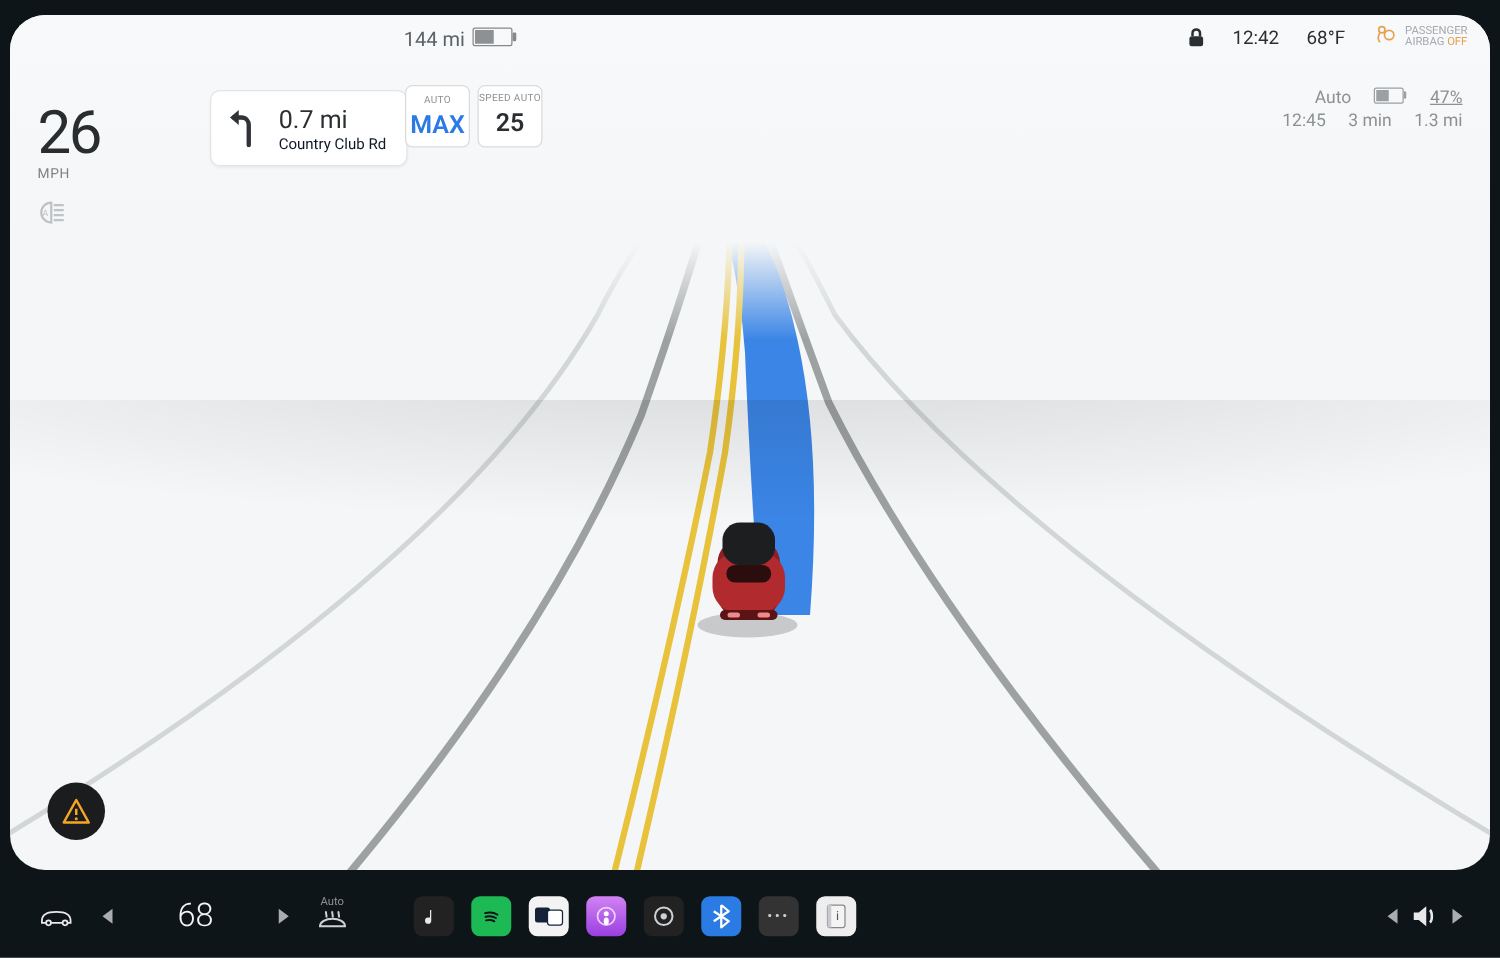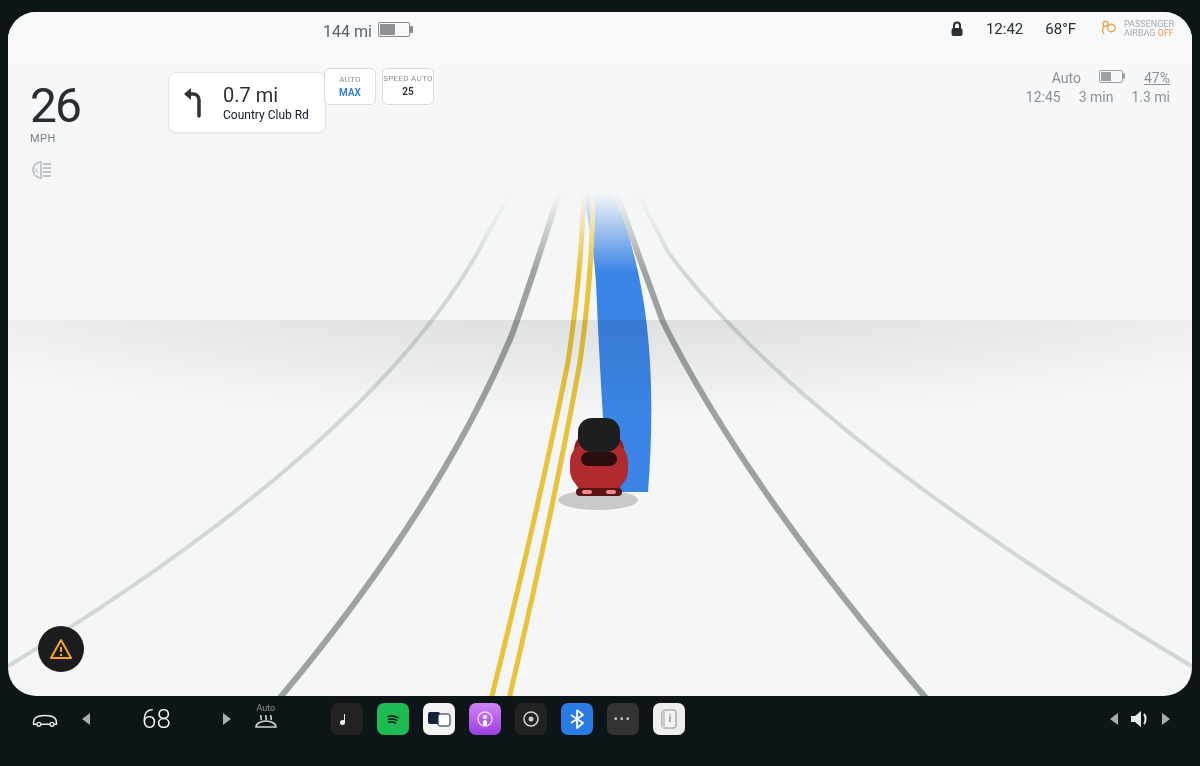--- a/index.html
+++ b/index.html
@@ -34,40 +34,40 @@
   .speed{position:absolute;left:22px;top:50px;color:#2a2d2f;}
   .speed .num{font-size:48px;font-weight:400;letter-spacing:-2px;line-height:1;margin-top:20px;}
   .speed .unit{font-size:11px;letter-spacing:.5px;color:#7d8185;margin-top:2px;}
   .navcard{position:absolute;left:128px;top:60px;background:#fff;border:1px solid #e2e4e6;border-radius:8px;
     box-shadow:0 1px 2px rgba(0,0,0,.05);display:flex;align-items:center;gap:12px;padding:10px 16px 10px 12px;margin-left:32px;}
   .navcard .dist{font-size:20px;color:#2c2f31;font-weight:400;}
   .navcard .road{font-size:12px;color:#0f172a;margin-top:1px;}
   .limits{position:absolute;left:316px;top:56px;display:flex;gap:6px;}
   .limits .box{border:1px solid #d9dbdd;border-radius:6px;background:#fff;width:50px;padding:6px 0;text-align:center;}
   .limits .lab{font-size:8px;color:#8b8f93;letter-spacing:.3px;}
-  .limits .val{font-size:10px;font-weight:600;margin-top:3px;color:#2c2f31;}
+  .limits .val{font-size:20px;font-weight:600;margin-top:3px;color:#2c2f31;}
   .limits .max{color:#2a7be4;}
   .headlamp{position:absolute;left:20px;top:148px;color:#bfc3c6;}
 
   
   .dest{position:absolute;right:22px;top:58px;text-align:left;color:#8d9194;font-size:14px;}
   .dest .row{display:flex;gap:18px;align-items:center;justify-content:flex-end;}
   .dest .home{color:#8d9194;}
   .dest .batt2{display:inline-flex;align-items:flex-start;gap:21px;text-decoration:underline;}
   .dest .batt2 .bo{width:22px;height:11px;border:1.4px solid #9ca0a3;border-radius:2px;position:relative;}
   .dest .batt2 .bo:after{content:"";position:absolute;right:-3px;top:2px;width:2px;height:6px;background:#9ca0a3;border-radius:1px;}
   .dest .batt2 .bf{position:absolute;left:1px;top:1px;bottom:1px;width:45%;background:#9ca0a3;}
   .dest .row2{display:flex;gap:18px;justify-content:flex-end;margin-top:3px;font-size:14px;align-items:center;}
 
   
   .alert{position:absolute;left:30px;bottom:24px;width:46px;height:46px;border-radius:50%;
     background:#1a1c1e;display:flex;align-items:center;justify-content:center;color:#f5a623;cursor:pointer;}
 
   
-  .dock{position:absolute;left:0;right:0;bottom:16px;height:62px;display:flex;align-items:center;
+  .dock{position:absolute;left:0;right:0;bottom:2px;height:62px;display:flex;align-items:center;
     color:#e3e6e8;padding:0 30px;gap:22px;}
   .dock .ico{width:30px;height:30px;display:flex;align-items:center;justify-content:center;}
   .dock .temp{font-size:26px;font-weight:300;color:#f3f5f6;margin:0 30px;}
   .dock .defrost{display:flex;flex-direction:column;align-items:center;font-size:9px;color:#8d9194;}
   .appicons{display:flex;align-items:center;gap:14px;margin-left:30px;}
   .app{width:32px;height:32px;border-radius:7px;display:flex;align-items:center;justify-content:center;font-size:16px;}
   .app.music{background:#222;color:#eee;}
   .app.spotify{background:#1db954;position:relative;}
   .app.tunein{background:#f3f3f3;color:#111;font-weight:700;font-size:7px;display:flex;align-items:center;justify-content:center;}
   .app.podcasts{background:linear-gradient(#d183f4,#9a3fe0);}

